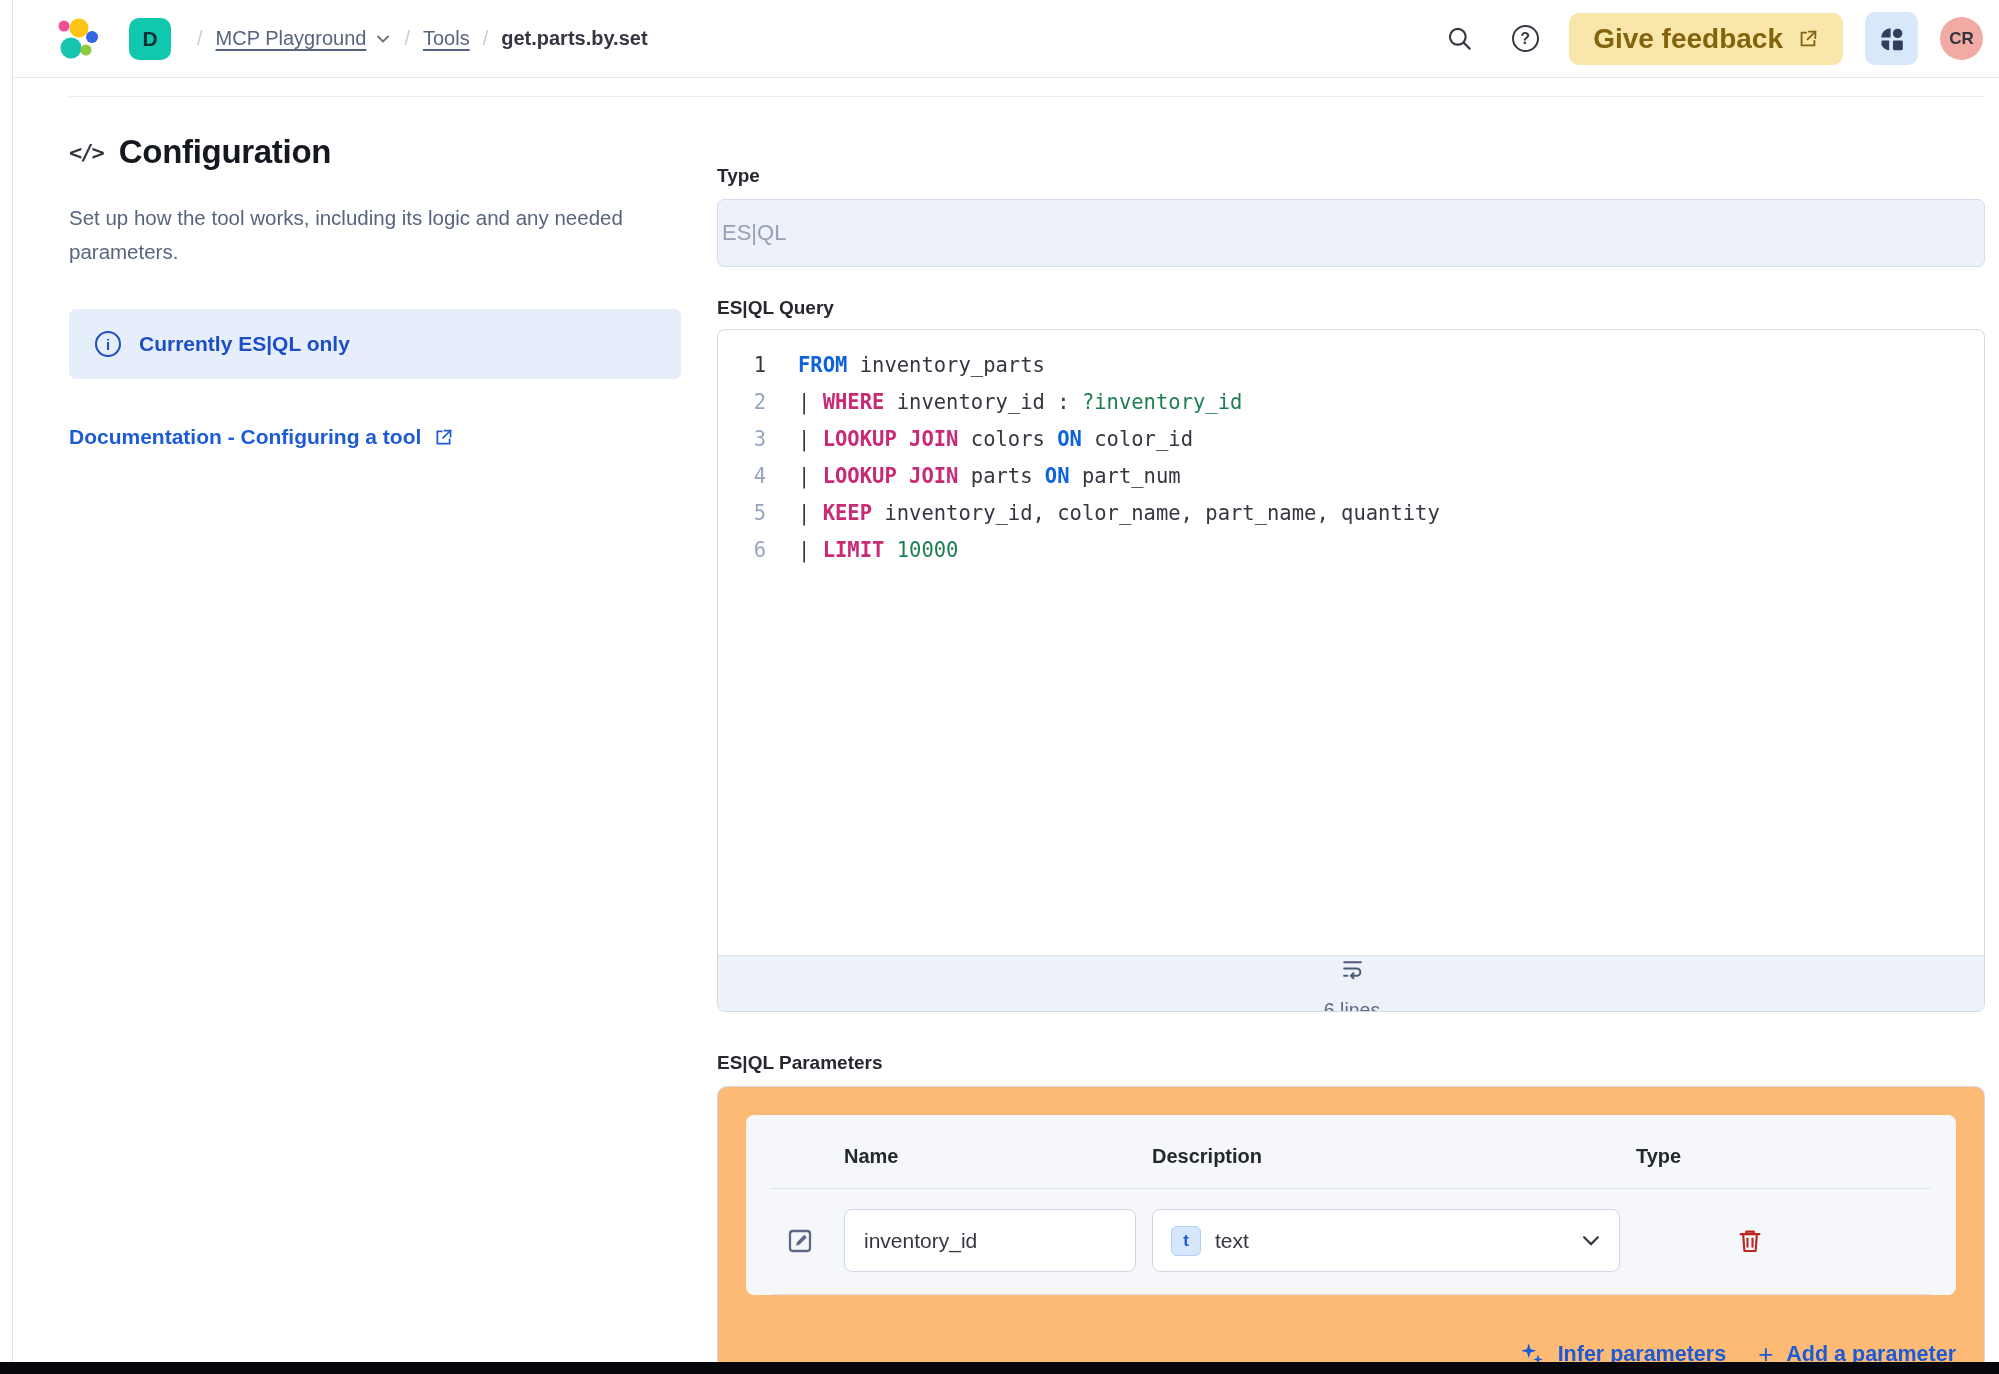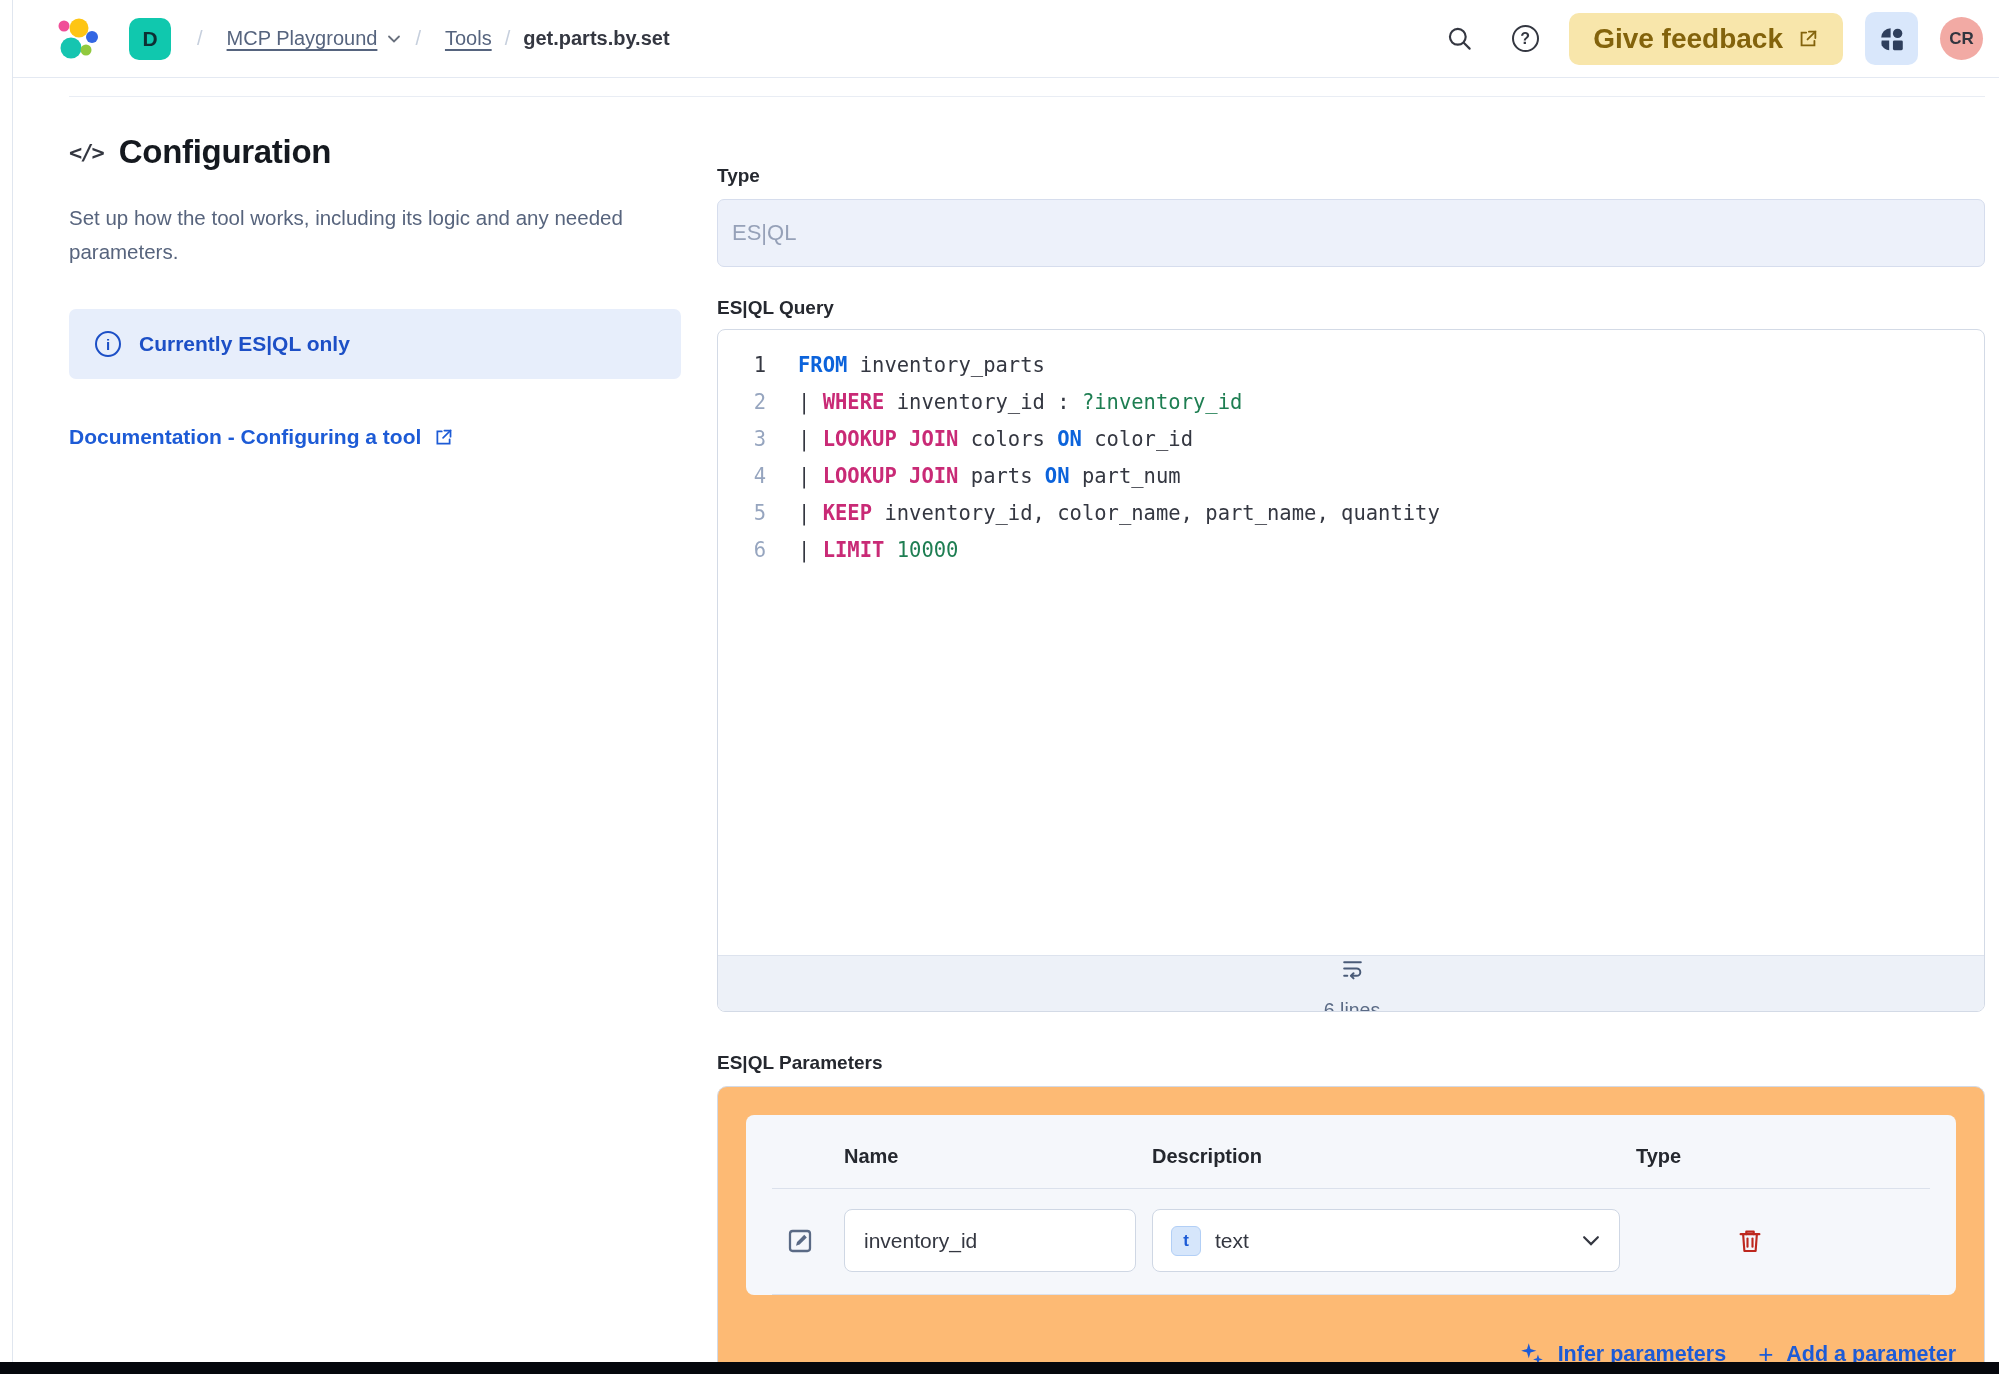--- a/index.html
+++ b/index.html
@@ -14,21 +14,21 @@
 
   
   .top-header { height:78px; display:flex; align-items:center; padding:0 16px 0 42px;
     border-bottom:1px solid #e4e9f2; background:#fff; }
   .h-left { display:flex; align-items:center; gap:14px; }
   .logo-btn { width:44px; height:44px; display:grid; place-items:center; cursor:pointer; margin-right:16px; }
   .proj-badge { width:42px; height:42px; border-radius:10px; background:#10c8ae; color:#0d2f33;
     font-weight:700; font-size:21px; display:grid; place-items:center; cursor:pointer; }
   .crumbs { display:flex; align-items:center; gap:13px; font-size:20px; margin-left:12px; }
   .crumb-sep { color:#c6cfdd; font-size:20px; }
-  .crumb-link { color:#56647e; text-decoration:underline; text-underline-offset:4px; cursor:pointer; font-weight:500;margin-left:11px;}
+  .crumb-link { color:#56647e; text-decoration:underline; text-underline-offset:4px; cursor:pointer; font-weight:500;}
   .crumb-current { color:#343741; font-weight:700; }
   .chev-sm { margin-left:-4px; display:inline-flex; }
   .h-right { margin-left:auto; display:flex; align-items:center; gap:22px; }
   .icon-btn { width:44px; height:44px; display:grid; place-items:center; cursor:pointer; border-radius:8px; }
   .help-circle { width:27px; height:27px; border:2px solid #343741; border-radius:50%;
     display:grid; place-items:center; font-size:16px; font-weight:700; color:#343741; }
   .feedback-btn { height:52px; background:#f8e6ab; color:#83630c; border:none; border-radius:10px;
     font-family:inherit; font-size:28px; font-weight:600; padding:0 24px; display:flex; align-items:center;
     gap:14px; cursor:pointer; }
   .apps-btn { width:53px; height:53px; background:#d9e7fb; border-radius:10px; display:grid; place-items:center; cursor:pointer; }
@@ -50,21 +50,21 @@
     align-items:center; gap:18px; padding:0 26px; }
   .callout-text { color:#1c4fc6; font-size:21px; font-weight:600; }
   .info-circle { width:26px; height:26px; border:2px solid #1c4fc6; border-radius:50%; color:#1c4fc6;
     display:grid; place-items:center; font-size:15px; font-weight:700; flex:none; }
   .doc-link { margin-top:46px; display:inline-flex; align-items:center; gap:12px; color:#1d5bd6;
     font-size:21px; font-weight:600; cursor:pointer; }
 
   
   .field-label { font-size:19px; font-weight:600; color:#25282f; }
   .type-input { margin-top:12px; width:100%; height:68px; background:#edf1fa; border:1px solid #d6dded;
-    border-radius:7px; color:#96a1b8; font-size:22px; padding:0 14px; font-family:inherit; }
+    border-radius:7px; color:#96a1b8; font-size:22px; padding:0 4px; font-family:inherit; }
   .query-label { margin-top:30px; }
 
   .editor { margin-top:10px; border:1px solid #d3dae6; border-radius:8px; background:#fff; overflow:hidden; }
   .code-area { height:625px; padding-top:16px; font-family:"DejaVu Sans Mono", monospace; font-size:20.5px; }
   .code-line { display:flex; height:37px; align-items:center; }
   .line-num { width:48px; text-align:right; color:#96a5bf; flex:none; }
   .line-num.active { color:#343741; }
   .line-code { margin-left:32px; white-space:pre; }
   .tok-p { color:#343741; }
   .tok-b { color:#0c63db; font-weight:700; }

